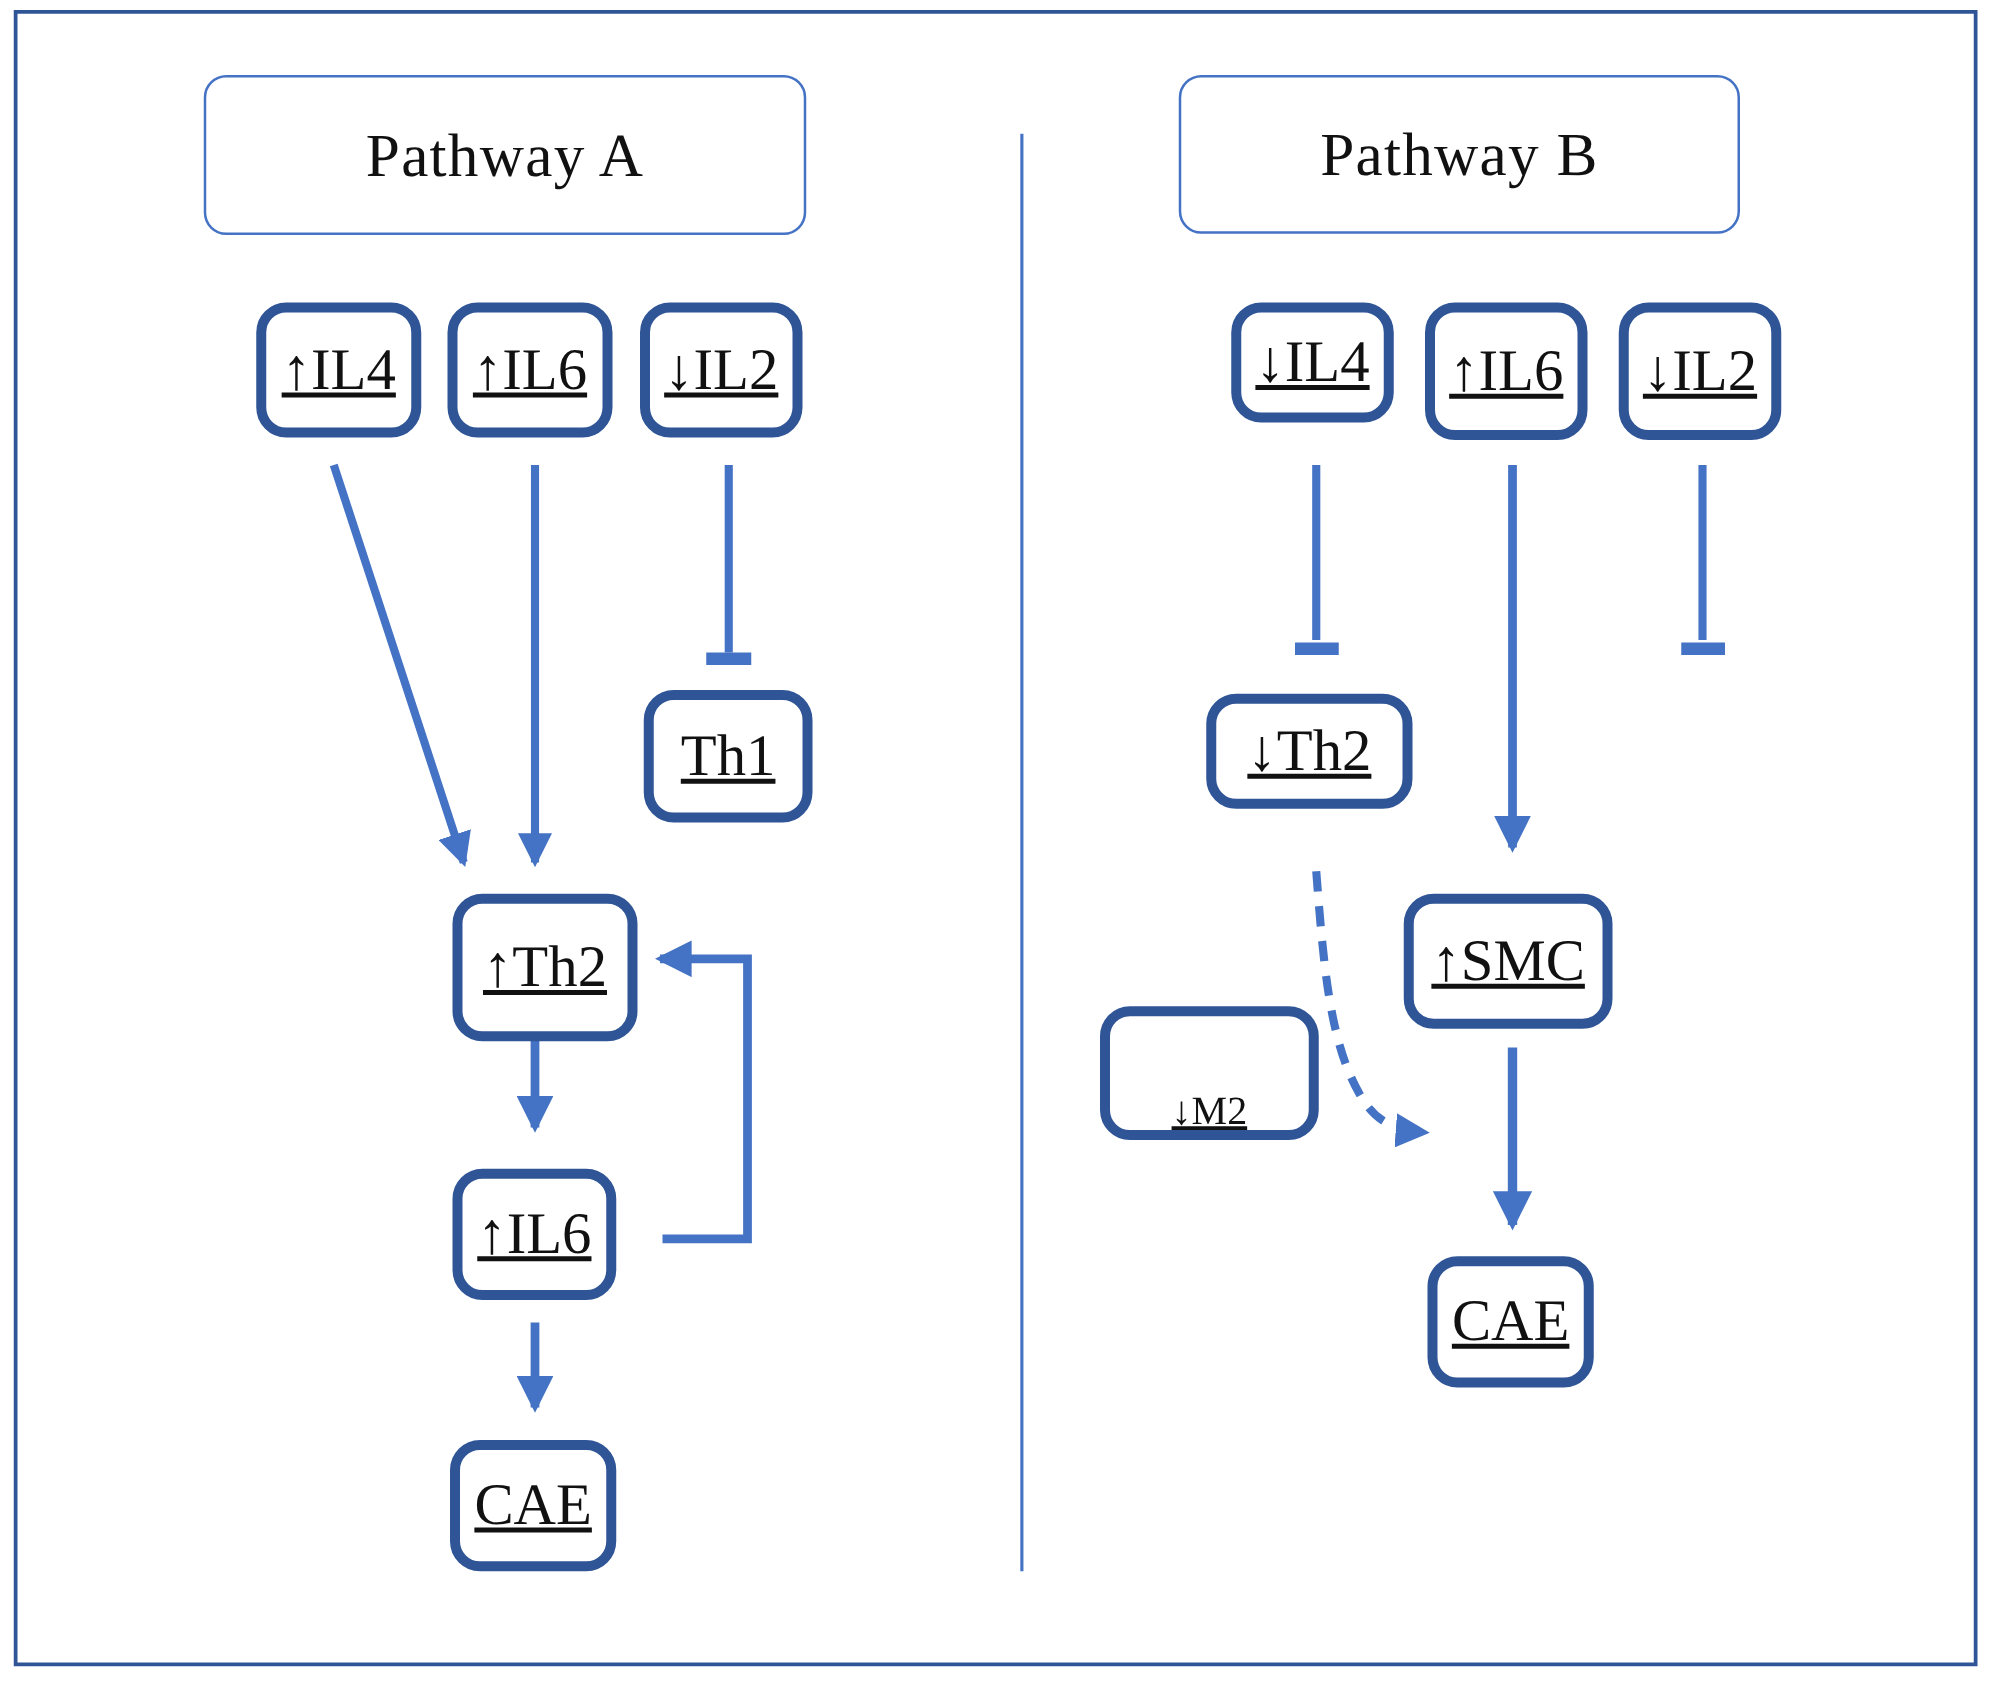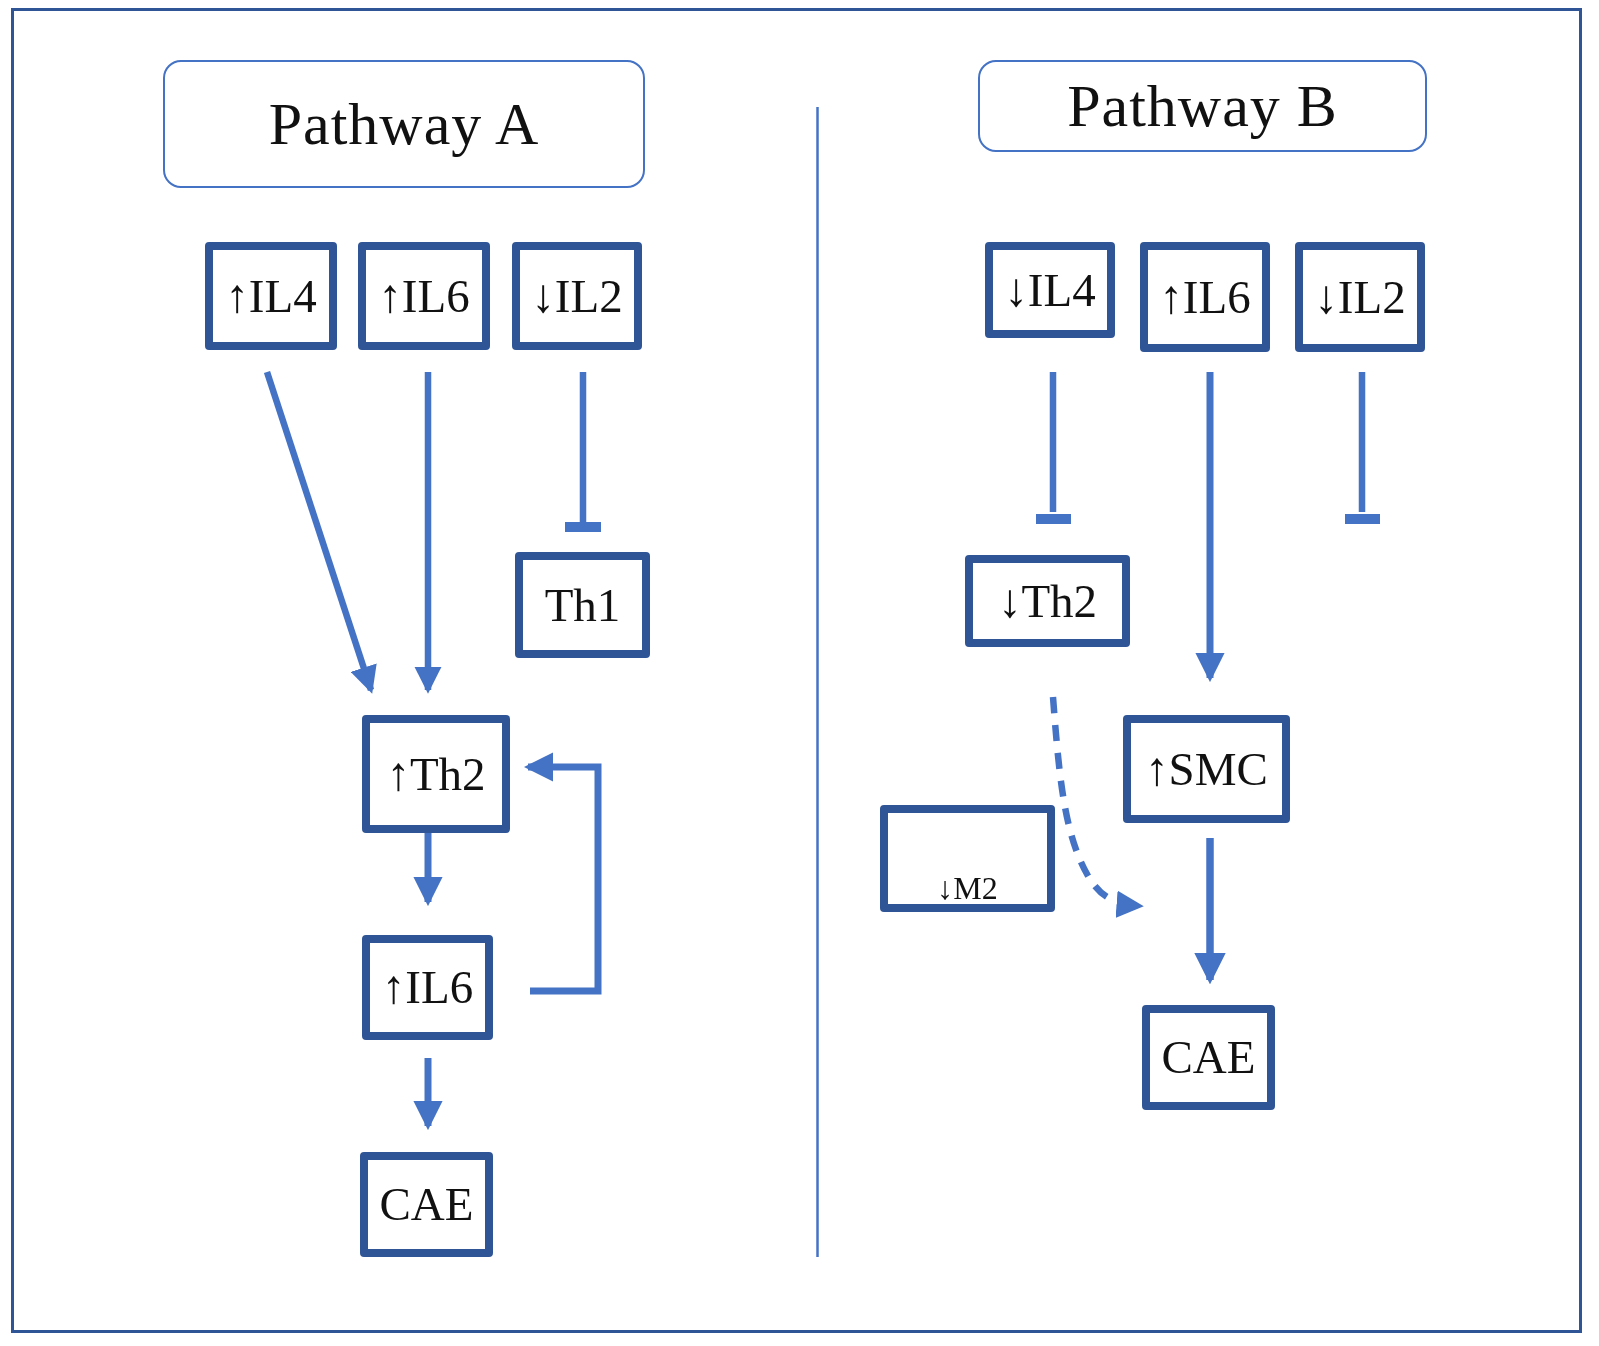--- a/index.html
+++ b/index.html
@@ -26,36 +26,37 @@
   svg.wires{position:absolute;left:0;top:0;width:1599px;height:1346px;}
   .wire{stroke:var(--arrow);fill:none;}
   .tbar{stroke:var(--arrow);}
   .divider{stroke:var(--arrow);}
   .ah{fill:var(--arrow);}
   .node{
     position:absolute;
     box-sizing:border-box;
     background:#ffffff;
     border:8px solid var(--box-border);
-    border-radius:4px;
+    border-radius:24px;
     display:flex;align-items:center;justify-content:center;
     font-size:47px;
     line-height:1;
     white-space:nowrap;
     z-index:2;
+    text-decoration:underline;
   }
   .node.small-label{font-size:32px;align-items:flex-end;}
   .title-box{
     position:absolute;
     box-sizing:border-box;
     background:#ffffff;
     border:2px solid var(--arrow);
     border-radius:18px;
     display:flex;align-items:center;justify-content:center;
-    font-size:60px;
+    font-size:49px;
     letter-spacing:1px;
     z-index:2;
   }
 </style>
 </head>
 <body>
 
 <div id="figure">
 
   <div class="frame"></div>
@@ -82,21 +83,21 @@
     <line class="wire" x1="1210" y1="372" x2="1210" y2="678" stroke-width="7" marker-end="url(#ah)"></line>
     <line class="wire" x1="1362" y1="372" x2="1362" y2="512" stroke-width="6.5"></line>
     <line class="tbar" x1="1345" y1="519" x2="1380" y2="519" stroke-width="10"></line>
     <line class="wire" x1="1210" y1="838" x2="1210" y2="980" stroke-width="7.5" marker-end="url(#ah)"></line>
     <path class="wire" d="M 1053 697 C 1059 775 1064 833 1087 874 C 1099 896 1113 904 1140 906" stroke-width="6.5" stroke-dasharray="16 12" marker-end="url(#ah)"></path>
   </svg>
 
   <div class="title-box" style="left:163px;top:60px;width:482px;height:128px">
     <span>Pathway A</span>
   </div>
-  <div class="title-box" style="left:978px;top:60px;width:449px;height:92px">
+  <div class="title-box" style="left:943px;top:60px;width:449px;height:127px">
     <span>Pathway B</span>
   </div>
 
   <div class="node" style="left:205px;top:242px;width:132px;height:108px">
     <span>↑IL4</span>
   </div>
   <div class="node" style="left:358px;top:242px;width:132px;height:108px">
     <span>↑IL6</span>
   </div>
   <div class="node" style="left:512px;top:242px;width:130px;height:108px">

